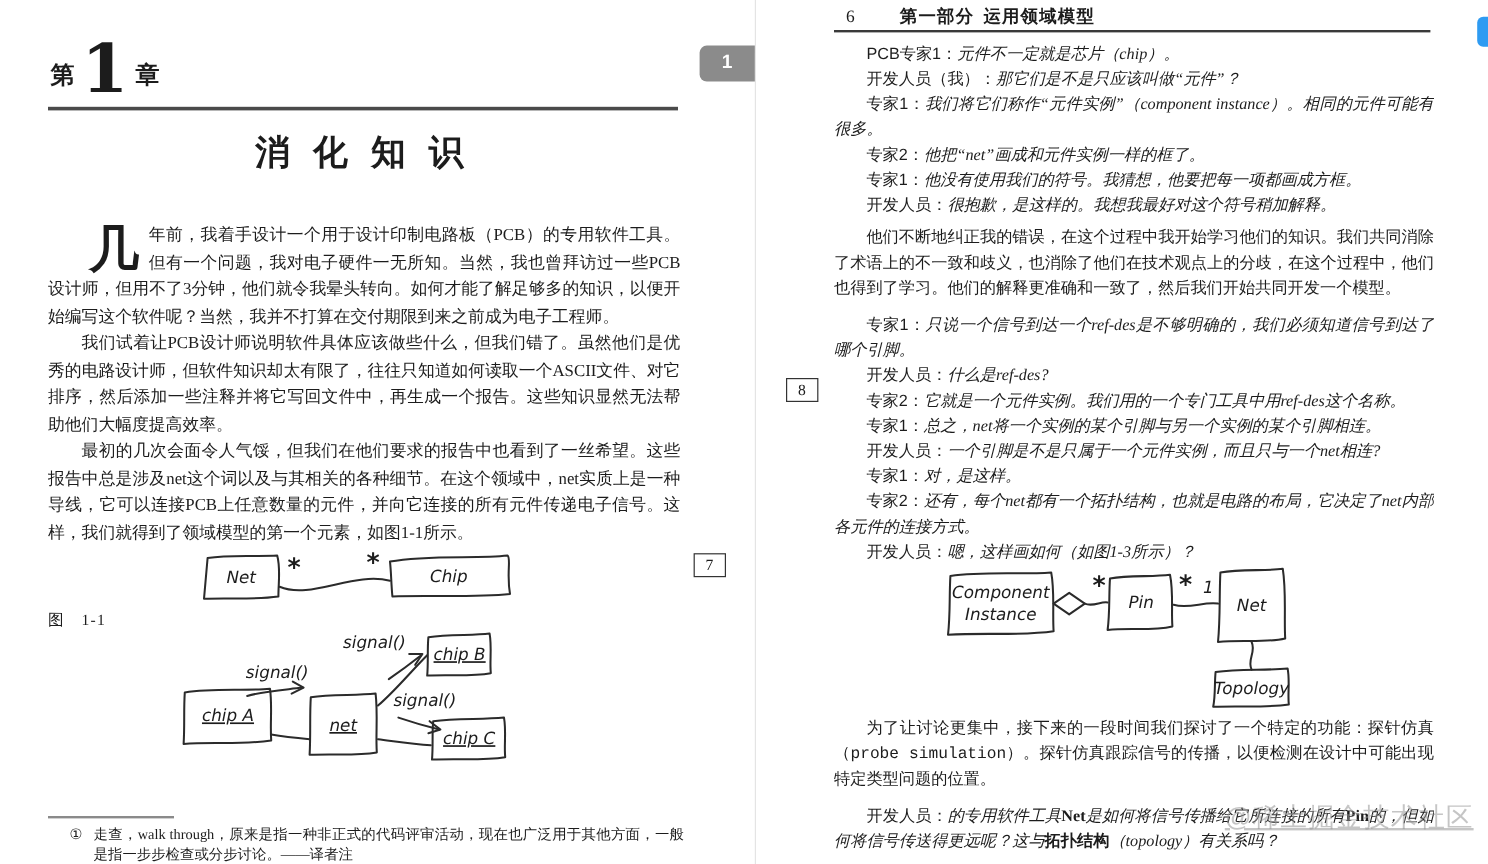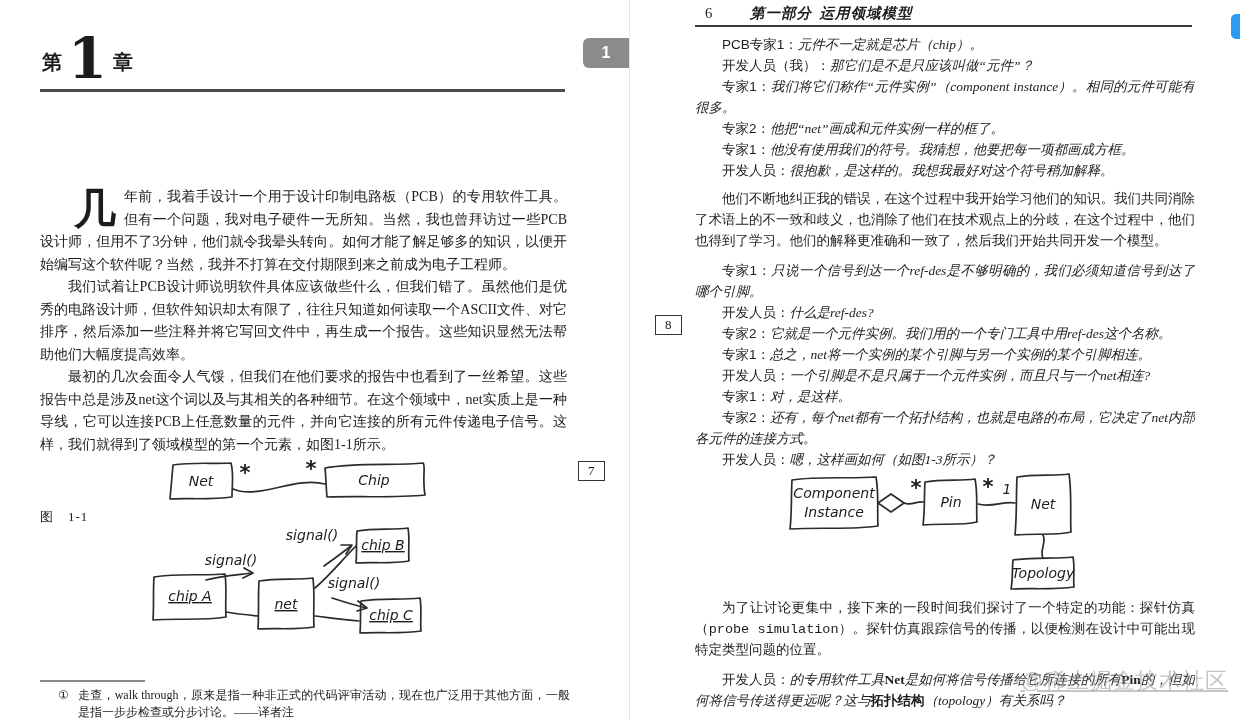--- a/index.html
+++ b/index.html
@@ -41,21 +41,21 @@
   
   #footnote { position:absolute; left:40px; top:680px; width:530px; font-size:12px; line-height:17px; }
   #footnote-rule { width:105px; height:2px; background:#8a8a8a; margin-bottom:5px; }
   #footnote-row { display:flex; }
   #footnote-marker { flex:0 0 20px; padding-left:18px; box-sizing:content-box; }
   #footnote-text { flex:1; text-align:justify; }
 
   
   #right-header { position:absolute; left:695px; top:4px; width:497px; font-size:14.5px; }
   #rh-num { display:inline-block; margin-left:10px; font-family:"Liberation Serif",serif; }
-  #rh-section, #rh-title { font-style:italic; font-weight:bold; letter-spacing:1px;text-align:center; }
+  #rh-section, #rh-title { font-weight:bold; letter-spacing:1px;text-align:center; }
   #rh-section { margin-left:34px; }
   #rh-title { margin-left:4px; }
   #right-header-rule { position:absolute; left:695px; top:25px; width:497px; height:1.5px; background:#3a3a3a; }
 
   #right-body { position:absolute; left:695px; top:34px; width:500px; height:686px; overflow:hidden;
     font-size:13.5px; line-height:21px; text-align:justify; }
   #right-body p { margin:0; }
   .dlg { text-indent:2em; font-style:italic; }
   .spk { font-weight:normal; font-style:normal; font-family:"Liberation Sans","DejaVu Sans",sans-serif; }
   .dlg b.term { font-style:normal; }
@@ -80,20 +80,21 @@
 <div id="spread">
   <div id="gutter"></div>
 
   <div id="chapter-block">
     <span id="chapter-prefix">第</span>
     <span id="chapter-number">1</span>
     <span id="chapter-suffix">章</span>
   </div>
   <div id="chapter-rule"></div>
   <div id="chapter-tab">1</div>
+  <h1 id="left-title">消 化 知 识</h1>
 
   <div id="left-body">
     <p>
       <span id="dropcap">几</span><span>年前，我着手设计一个用于设计印制电路板（PCB）的专用软件工具。但有一个问题，我对电子硬件一无所知。当然，我也曾拜访过一些PCB设计师，但用不了3分钟，他们就令我晕头转向。如何才能了解足够多的知识，以便开始编写这个软件呢？当然，我并不打算在交付期限到来之前成为电子工程师。</span>
     </p>
     <p class="indent">我们试着让PCB设计师说明软件具体应该做些什么，但我们错了。虽然他们是优秀的电路设计师，但软件知识却太有限了，往往只知道如何读取一个ASCII文件、对它排序，然后添加一些注释并将它写回文件中，再生成一个报告。这些知识显然无法帮助他们大幅度提高效率。</p>
     <p class="indent">最初的几次会面令人气馁，但我们在他们要求的报告中也看到了一丝希望。这些报告中总是涉及net这个词以及与其相关的各种细节。在这个领域中，net实质上是一种导线，它可以连接PCB上任意数量的元件，并向它连接的所有元件传递电子信号。这样，我们就得到了领域模型的第一个元素，如图1-1所示。</p>
 
     <div class="figure">
       <svg class="sketch" width="290" height="52" viewBox="0 0 290 52">

